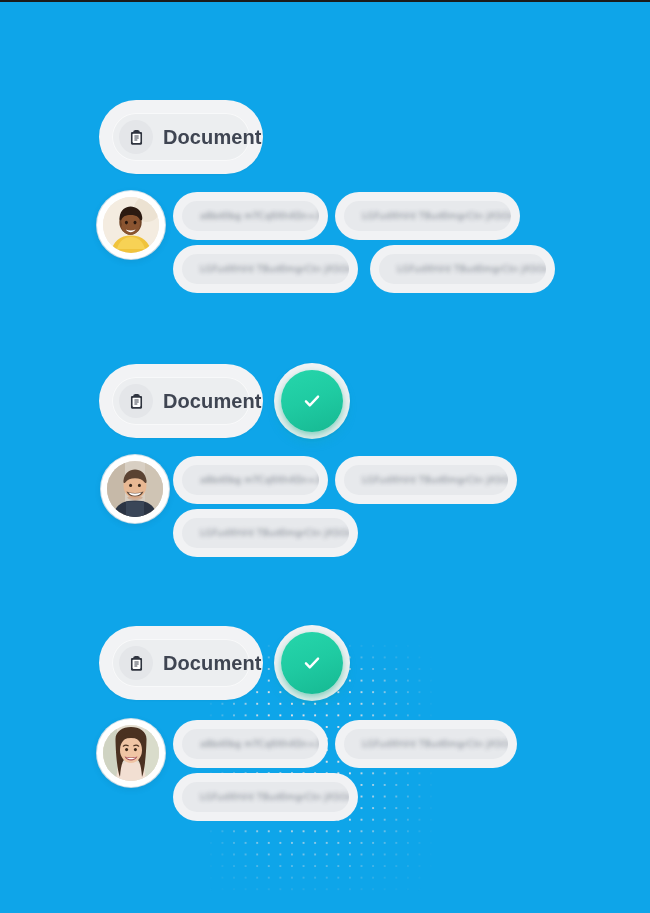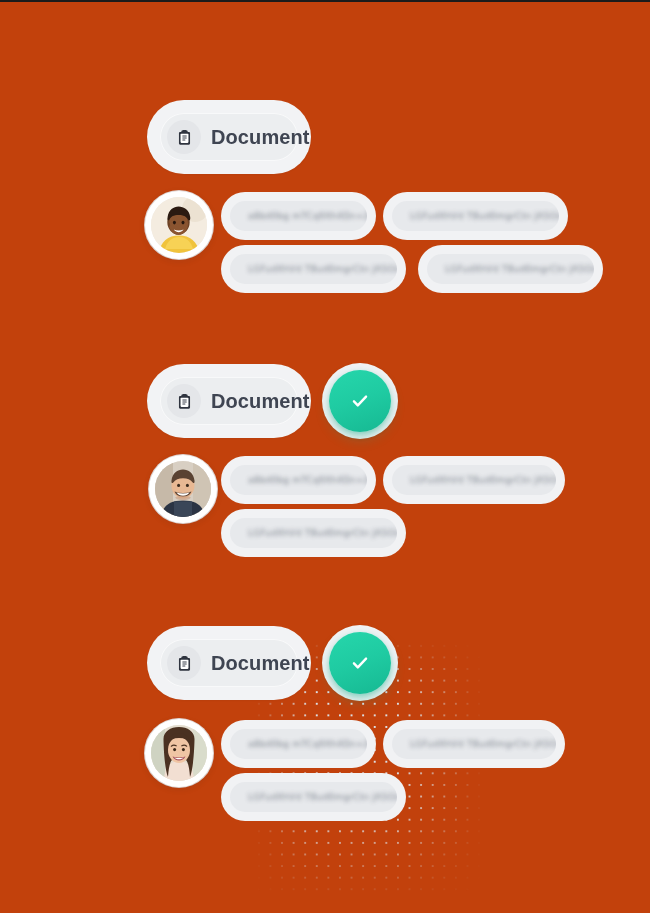--- a/index.html
+++ b/index.html
@@ -9,22 +9,21 @@
     height: 913px;
     background: #ffffff;
     font-family: "Liberation Sans", sans-serif;
     overflow: hidden;
   }
 
   #stage {
     position: relative;
     width: 650px;
     height: 913px;
-    background: #c2410c;
-    padding-left: 48px;
+    background: #0ea5e9;
   }
 
   .top-rule {
     position: absolute;
     left: 0; top: 0;
     width: 650px; height: 2px;
     background: #1b1b1b;
   }
 
   

